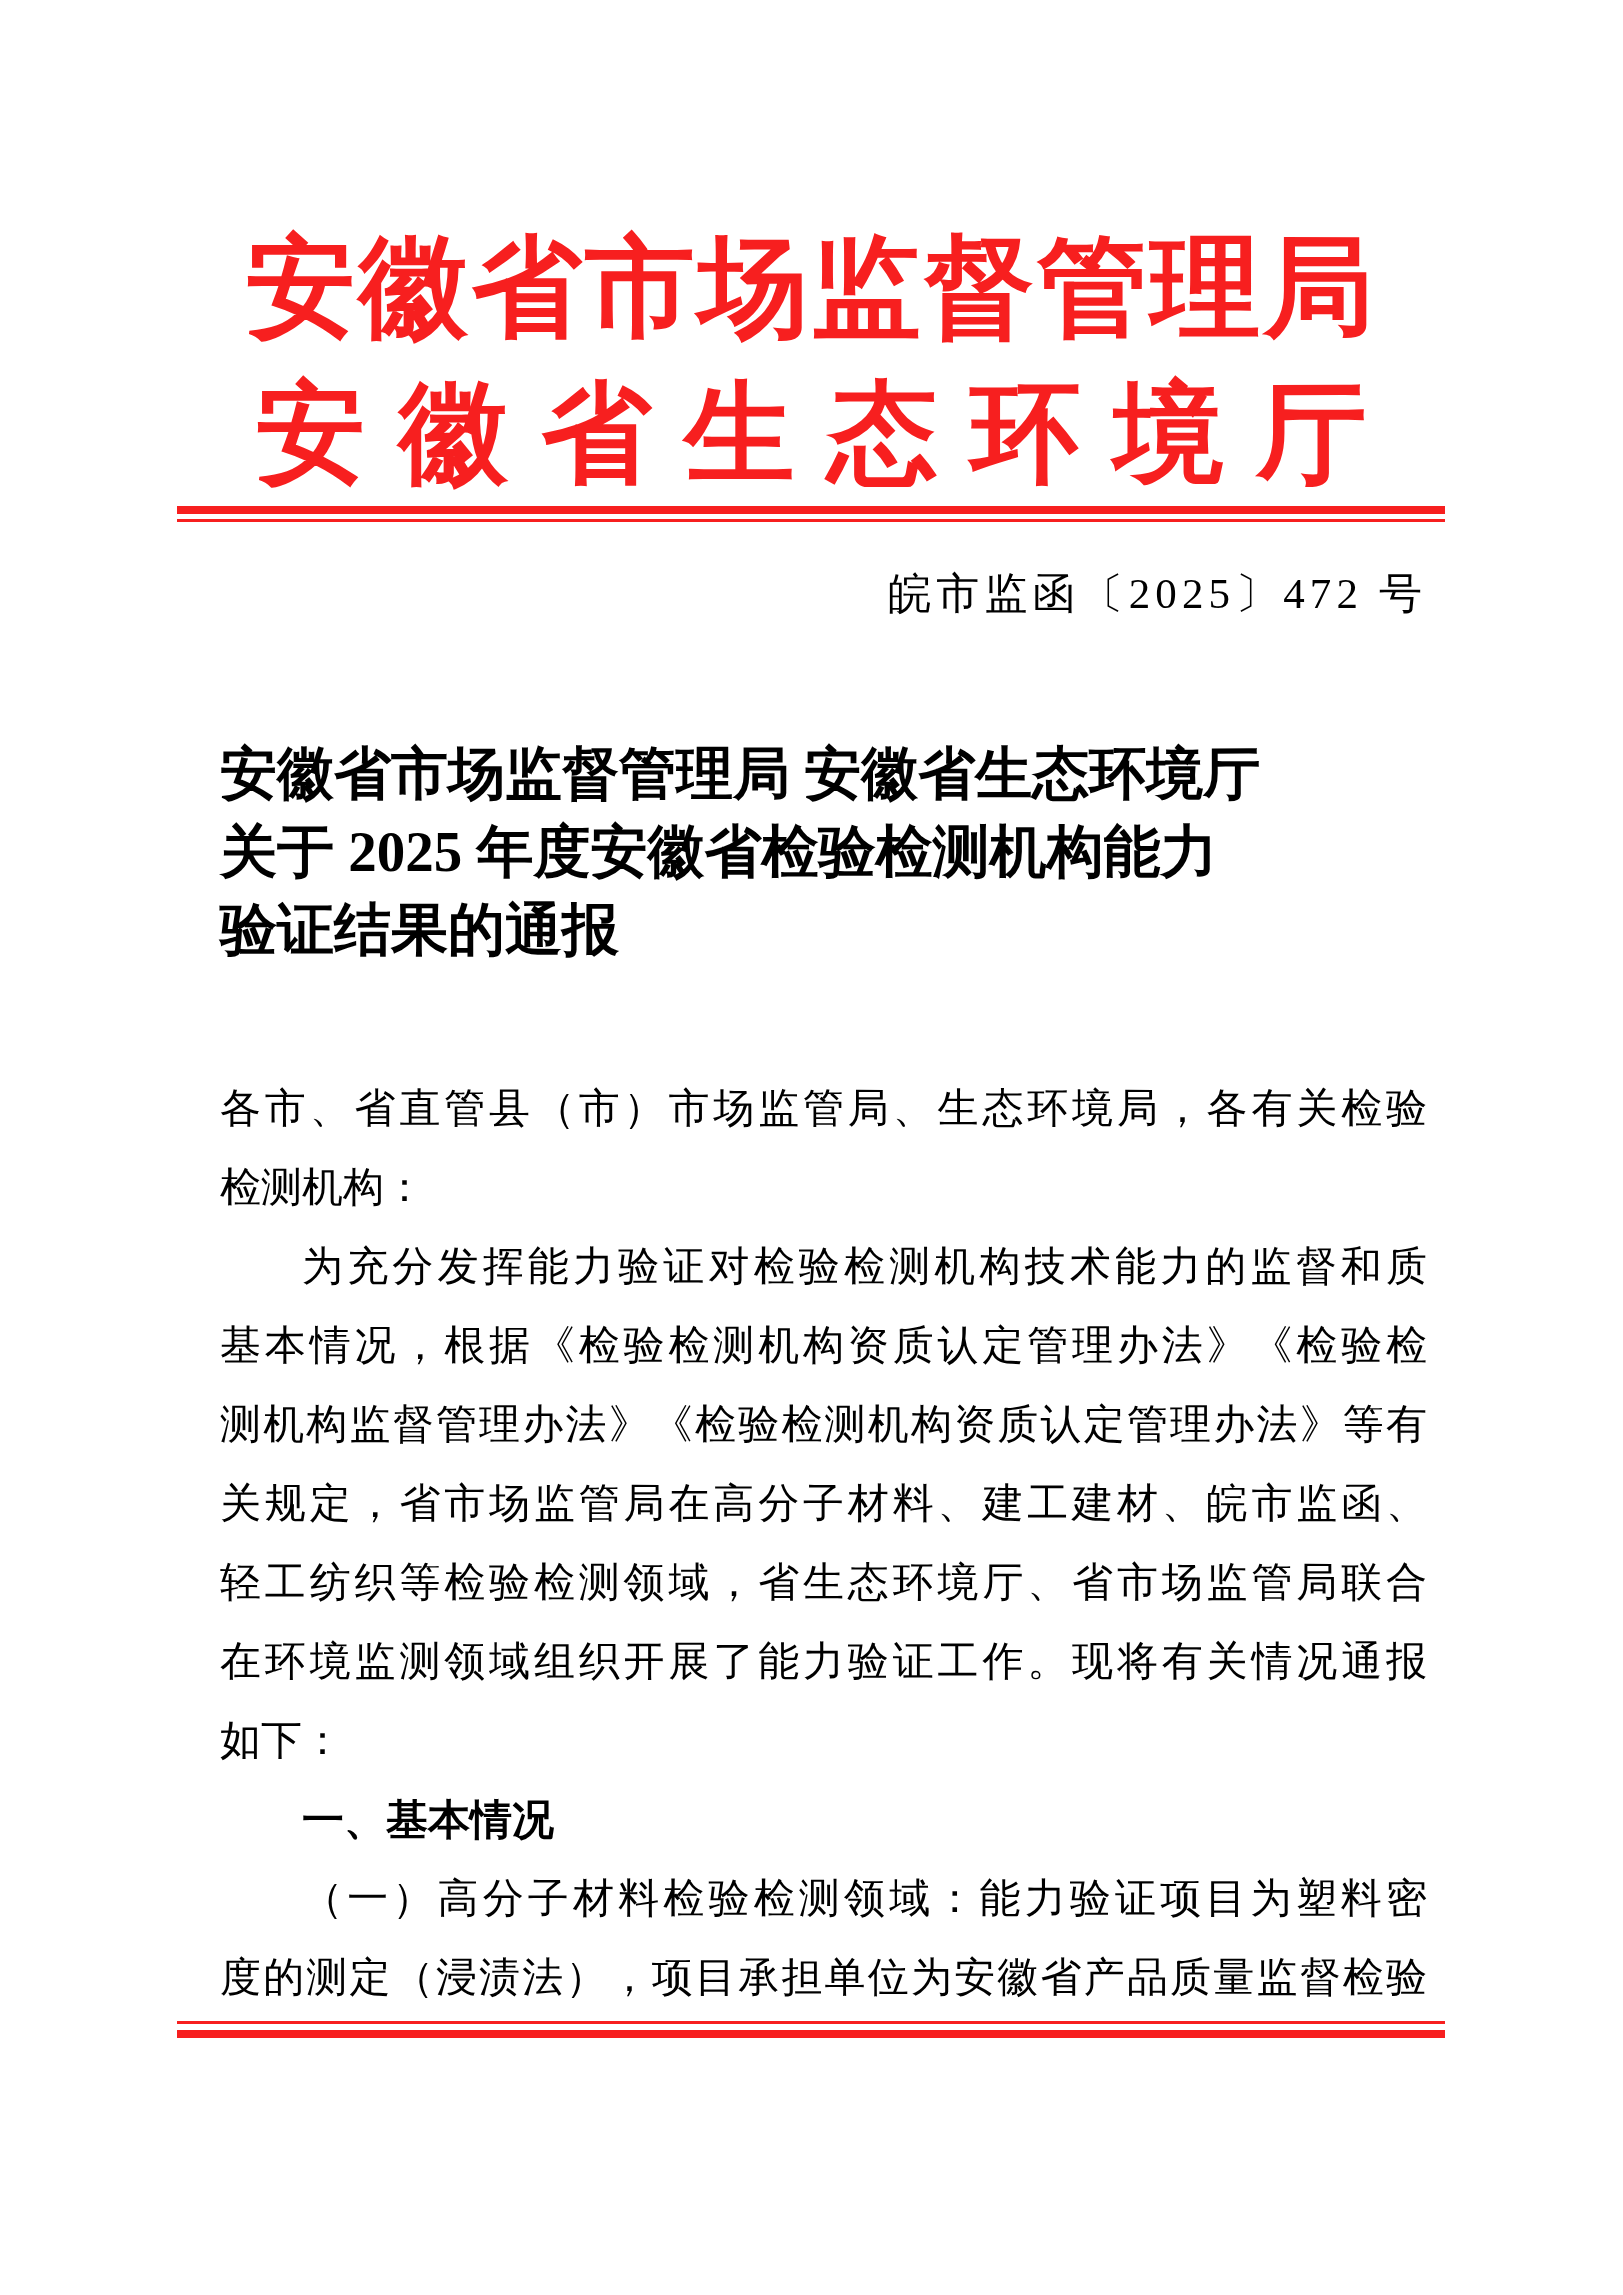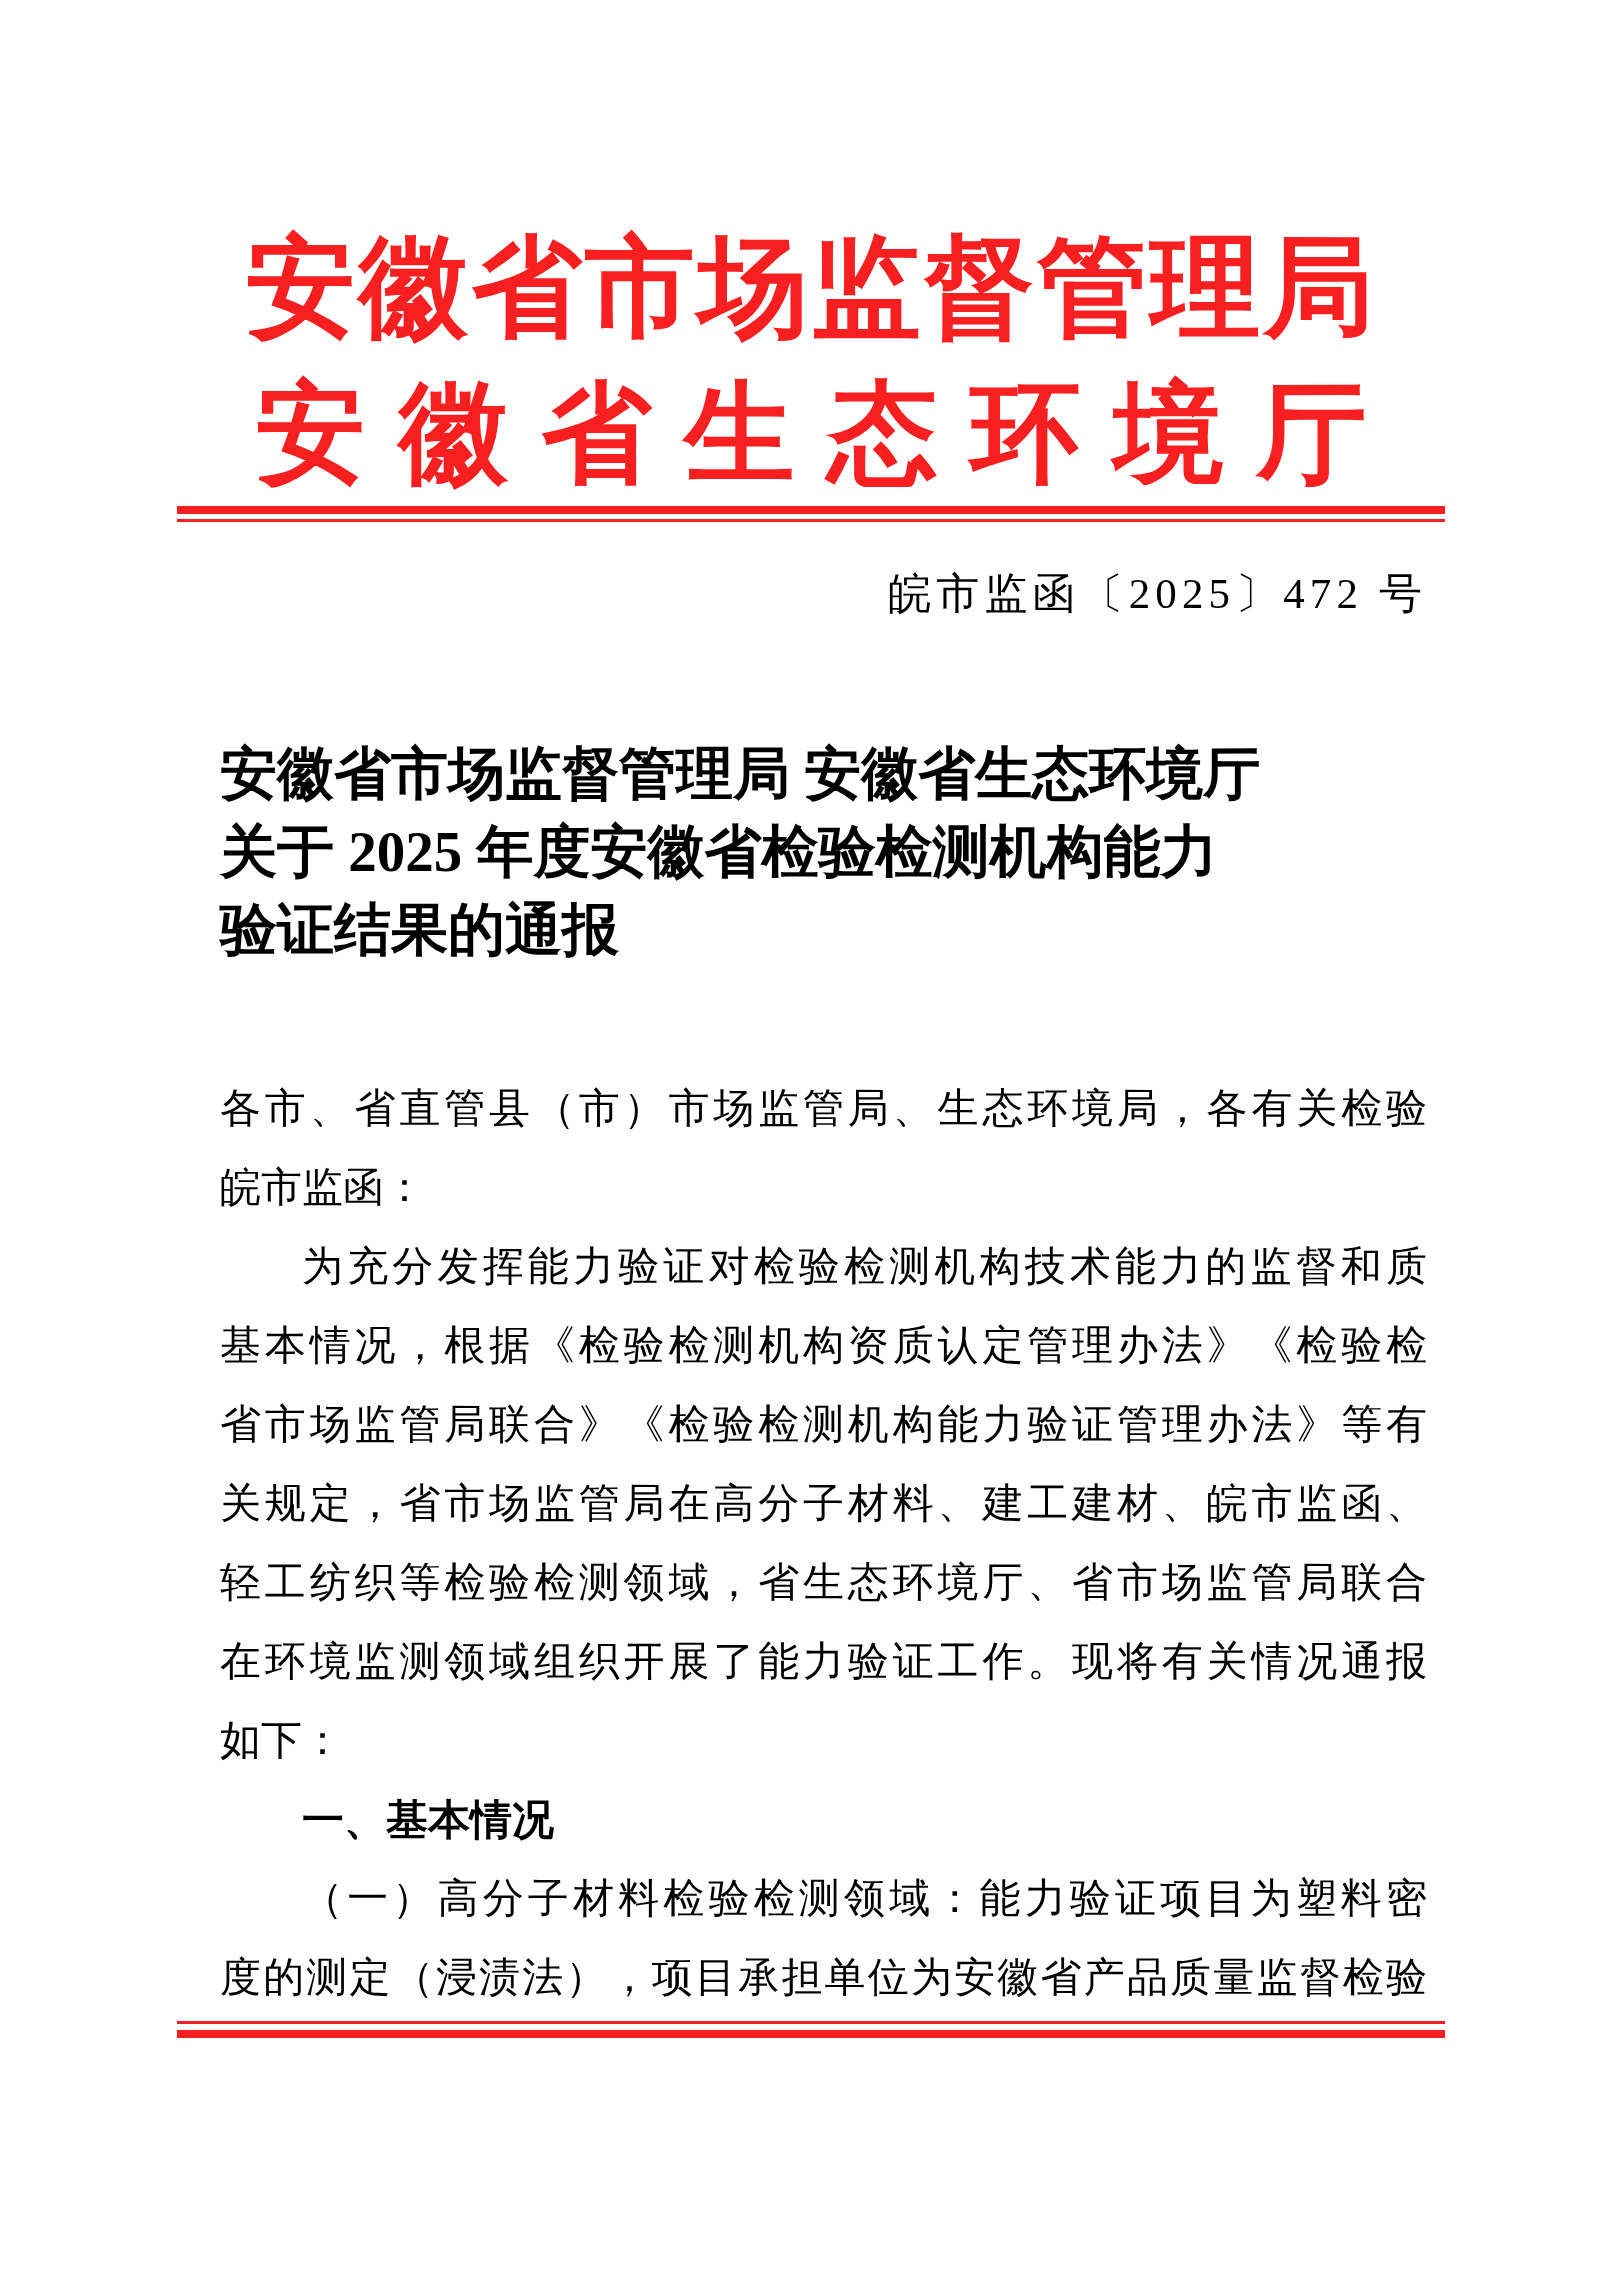--- a/index.html
+++ b/index.html
@@ -103,25 +103,25 @@
 
   <div class="title">
     <div class="tline">安徽省市场监督管理局 安徽省生态环境厅</div>
     <div class="tline">关于 2025 年度安徽省检验检测机构能力</div>
     <div class="tline">验证结果的通报</div>
   </div>
 
   <div class="body-text">
 
     <div class="line j">各市、省直管县（市）市场监管局、生态环境局，各有关检验</div>
-    <div class="line">皖市监函：</div>
+    <div class="line">检测机构：</div>
 
     <div class="line j ind">为充分发挥能力验证对检验检测机构技术能力的监督和质</div>
     <div class="line j">基本情况，根据《检验检测机构资质认定管理办法》《检验检</div>
-    <div class="line j">省市场监管局联合》《检验检测机构能力验证管理办法》等有</div>
+    <div class="line j">测机构监督管理办法》《检验检测机构资质认定管理办法》等有</div>
     <div class="line j">关规定，省市场监管局在高分子材料、建工建材、皖市监函、</div>
     <div class="line j">轻工纺织等检验检测领域，省生态环境厅、省市场监管局联合</div>
     <div class="line j">在环境监测领域组织开展了能力验证工作。现将有关情况通报</div>
     <div class="line">如下：</div>
 
     <div class="line ind heading">一、基本情况</div>
 
     <div class="line j ind">（一）高分子材料检验检测领域：能力验证项目为塑料密</div>
     <div class="line j">度的测定（浸渍法），项目承担单位为安徽省产品质量监督检验</div>
 

